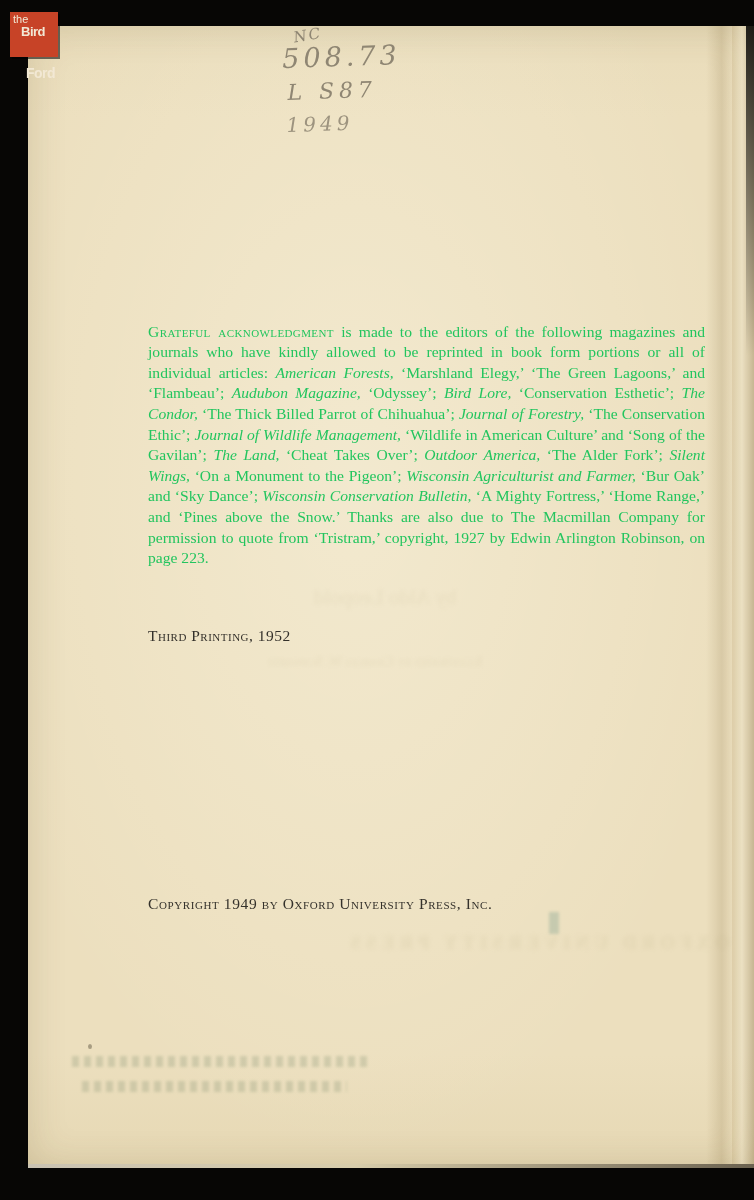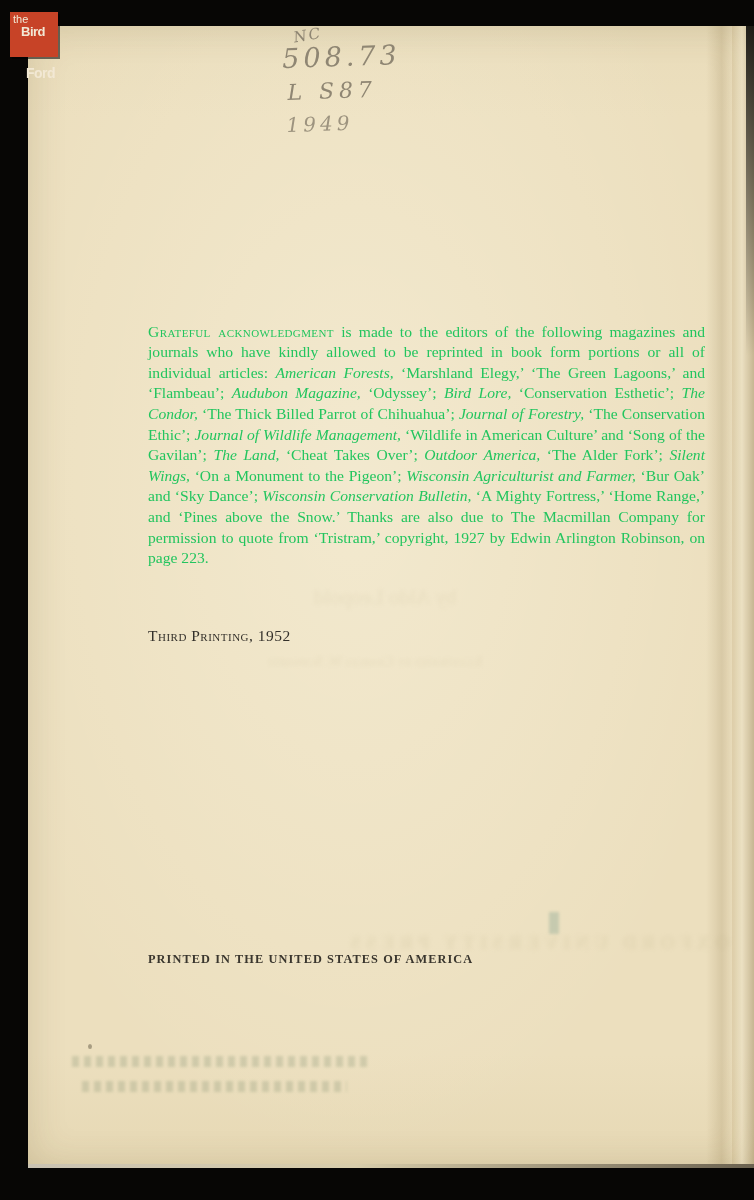--- a/index.html
+++ b/index.html
@@ -82,21 +82,21 @@
   <div class="callnum">
     <div class="cn0">NC</div>
     <div class="cn1">508.73</div>
     <div class="cn2">L S87</div>
     <div class="cn3">1949</div>
   </div>
 
   <p class="ack"><span class="seg-smallcaps">Grateful acknowledgment</span><span class="seg-normal"> is made to the editors of the following magazines and journals who have kindly allowed to be reprinted in book form portions or all of individual articles: </span><span class="seg-italic">American Forests,</span><span class="seg-normal"> ‘Marshland Elegy,’ ‘The Green Lagoons,’ and ‘Flambeau’; </span><span class="seg-italic">Audubon Magazine,</span><span class="seg-normal"> ‘Odyssey’; </span><span class="seg-italic">Bird Lore,</span><span class="seg-normal"> ‘Conservation Esthetic’; </span><span class="seg-italic">The Condor,</span><span class="seg-normal"> ‘The Thick Billed Parrot of Chihuahua’; </span><span class="seg-italic">Journal of Forestry,</span><span class="seg-normal"> ‘The Conservation Ethic’; </span><span class="seg-italic">Journal of Wildlife Management,</span><span class="seg-normal"> ‘Wildlife in American Culture’ and ‘Song of the Gavilan’; </span><span class="seg-italic">The Land,</span><span class="seg-normal"> ‘Cheat Takes Over’; </span><span class="seg-italic">Outdoor America,</span><span class="seg-normal"> ‘The Alder Fork’; </span><span class="seg-italic">Silent Wings,</span><span class="seg-normal"> ‘On a Monument to the Pigeon’; </span><span class="seg-italic">Wisconsin Agriculturist and Farmer,</span><span class="seg-normal"> ‘Bur Oak’ and ‘Sky Dance’; </span><span class="seg-italic">Wisconsin Conservation Bulletin,</span><span class="seg-normal"> ‘A Mighty Fortress,’ ‘Home Range,’ and ‘Pines above the Snow.’ Thanks are also due to The Macmillan Company for permission to quote from ‘Tristram,’ copyright, 1927 by Edwin Arlington Robinson, on page 223.</span></p>
 
   <div class="printing">Third Printing, 1952</div>
-  <div class="printed">PRINTED IN THE UNITED STATES OF AMERICA</div>
+  <div class="copyright">Copyright 1949 by Oxford University Press, Inc.</div>
 
   <div class="ghost ghost-author">by Aldo Leopold</div>
   <div class="ghost ghost-illustrated">Illustrated by Charles W. Schwartz</div>
   <div class="ghost ghost-press">OXFORD UNIVERSITY PRESS</div>
 
   <div class="green-speck"></div>
   <div class="stamp-dot"></div>
   <div class="stamp">
     <div class="stamp-bar"></div>
     <div class="stamp-bar b2"></div>

